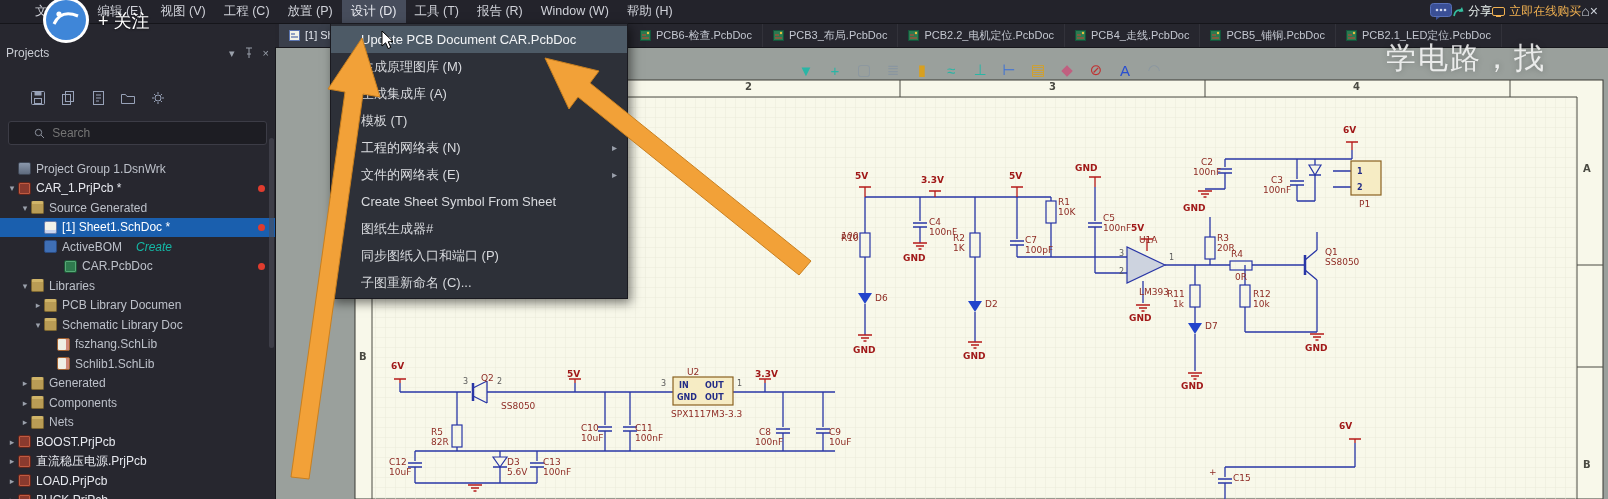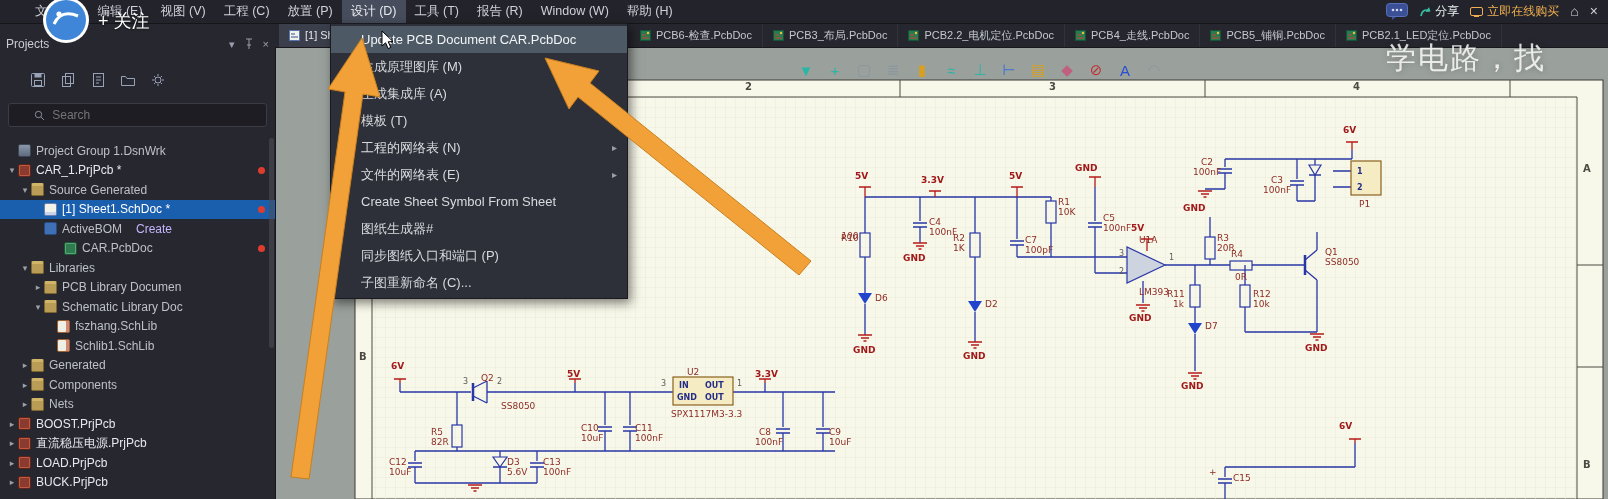--- a/index.html
+++ b/index.html
@@ -3,47 +3,47 @@
 <meta charset="utf-8">
 <style>
   html,body{margin:0;padding:0;}
   body{width:1608px;height:499px;overflow:hidden;position:relative;background:#26262e;
        font-family:"Liberation Sans","DejaVu Sans",sans-serif;-webkit-font-smoothing:antialiased;}
   
   .menubar{position:absolute;left:0;top:0;width:1608px;height:23px;background:#23232b;border-bottom:1px solid #15151a;display:flex;align-items:center;z-index:20;}
   .menu-items{display:flex;margin-left:26px;height:23px;}
   .mitem{padding:0 9px;font-size:12.5px;color:#cfd1d8;line-height:23px;cursor:default;}
   .mitem.active{background:#474d5c;color:#e8eaf0;}
-  .mb-right{margin-left:auto;display:flex;align-items:center;gap:11px;padding-right:10px;height:23px;}
+  .mb-right{margin-left:auto;display:flex;align-items:center;gap:0;padding-right:10px;height:23px;}
   .share-lbl{font-size:12px;color:#e8f0ee;}
   .buy-lbl{font-size:12px;color:#f0b050;}
   .wbtn{font-size:14px;color:#cdd2da;line-height:23px;}
   
   .panel{position:absolute;left:0;top:23px;width:275px;height:476px;background:#27272f;border-right:1px solid #17171c;z-index:10;}
-  .panel-header{height:26px;display:flex;align-items:center;padding:8px 6px;}
+  .panel-header{height:26px;display:flex;align-items:center;padding:17px 6px;}
   .panel-title{font-size:12px;color:#c9ccd3;}
   .ph-icons{margin-left:auto;display:flex;align-items:center;gap:9px;color:#9aa0ab;font-size:11px;}
   .panel-toolbar{height:34px;display:flex;align-items:center;gap:14px;padding-left:30px;}
   .searchrow{padding:4px 8px 6px 8px;}
   .searchbox{display:flex;align-items:center;gap:6px;background:#1d1d23;border:1px solid #3c3c46;border-radius:3px;height:22px;padding:0 25px;}
   .searchbox input{background:transparent;border:none;outline:none;color:#9ea3ad;font-size:12px;width:200px;font-family:inherit;}
   .tree{margin-top:8px;}
   .trow{display:flex;align-items:center;height:19.5px;padding-right:10px;font-size:12px;color:#bcc0c9;white-space:nowrap;}
   .trow.sel{background:#1a5fae;color:#ffffff;}
   .trow.bright{color:#e6e8ee;}
   .twist{width:12px;flex:none;font-size:9px;color:#9aa0ab;text-align:center;}
   .ic{width:13px;height:13px;flex:none;margin-right:5px;border-radius:2px;box-sizing:border-box;}
   .ic-group{background:linear-gradient(#8a97ab,#5f6b7e);border:1px solid #3e4654;}
   .ic-prj{background:#8a3a2e;border:1px solid #5e241c;box-shadow:inset 0 0 0 1px #c05a40;}
   .ic-folder{background:#b99c55;border:1px solid #7d6630;border-top:3px solid #d0b468;}
   .ic-sch{background:#f2f2e8;border:1px solid #6a7fae;box-shadow:inset 0 -3px 0 #c8d4ee;}
   .ic-bom{background:#3f6fb5;border:1px solid #2a4a80;}
   .ic-pcb{background:#2f7a4e;border:1px solid #1d5434;box-shadow:inset 0 0 0 1px #57a877;}
   .ic-schlib{background:#efefe5;border:1px solid #a06030;box-shadow:inset -3px 0 0 #d08878;}
-  .sec{color:#c4b5fd;margin-left:14px;}
+  .sec{color:#14b8a6;margin-left:14px;font-style:italic;}
   .dot{width:7px;height:7px;border-radius:50%;background:#e03c2e;margin-left:auto;flex:none;}
   .vscroll{position:absolute;right:1px;top:115px;width:5px;height:210px;background:#4c4c58;border-radius:3px;opacity:.6;}
   
   .tabbar{position:absolute;left:275px;top:23px;width:1333px;height:24px;background:#26262e;border-bottom:1px solid #17171c;z-index:15;}
   .tab{display:inline-flex;align-items:center;gap:5px;height:24px;padding:0 10px;border-right:1px solid #32323a;font-size:11px;color:#c3c7d0;box-sizing:border-box;}
   .tab.first{position:absolute;left:4px;top:0;background:#3a3f4b;color:#e4e7ee;}
   .doc-tabs{position:absolute;left:355px;top:0;display:flex;}
   
   .canvas{position:absolute;left:275px;top:47px;width:1333px;height:452px;background:#9aa09c;z-index:5;}
   .canvas svg.sch{position:absolute;left:0;top:0;}

